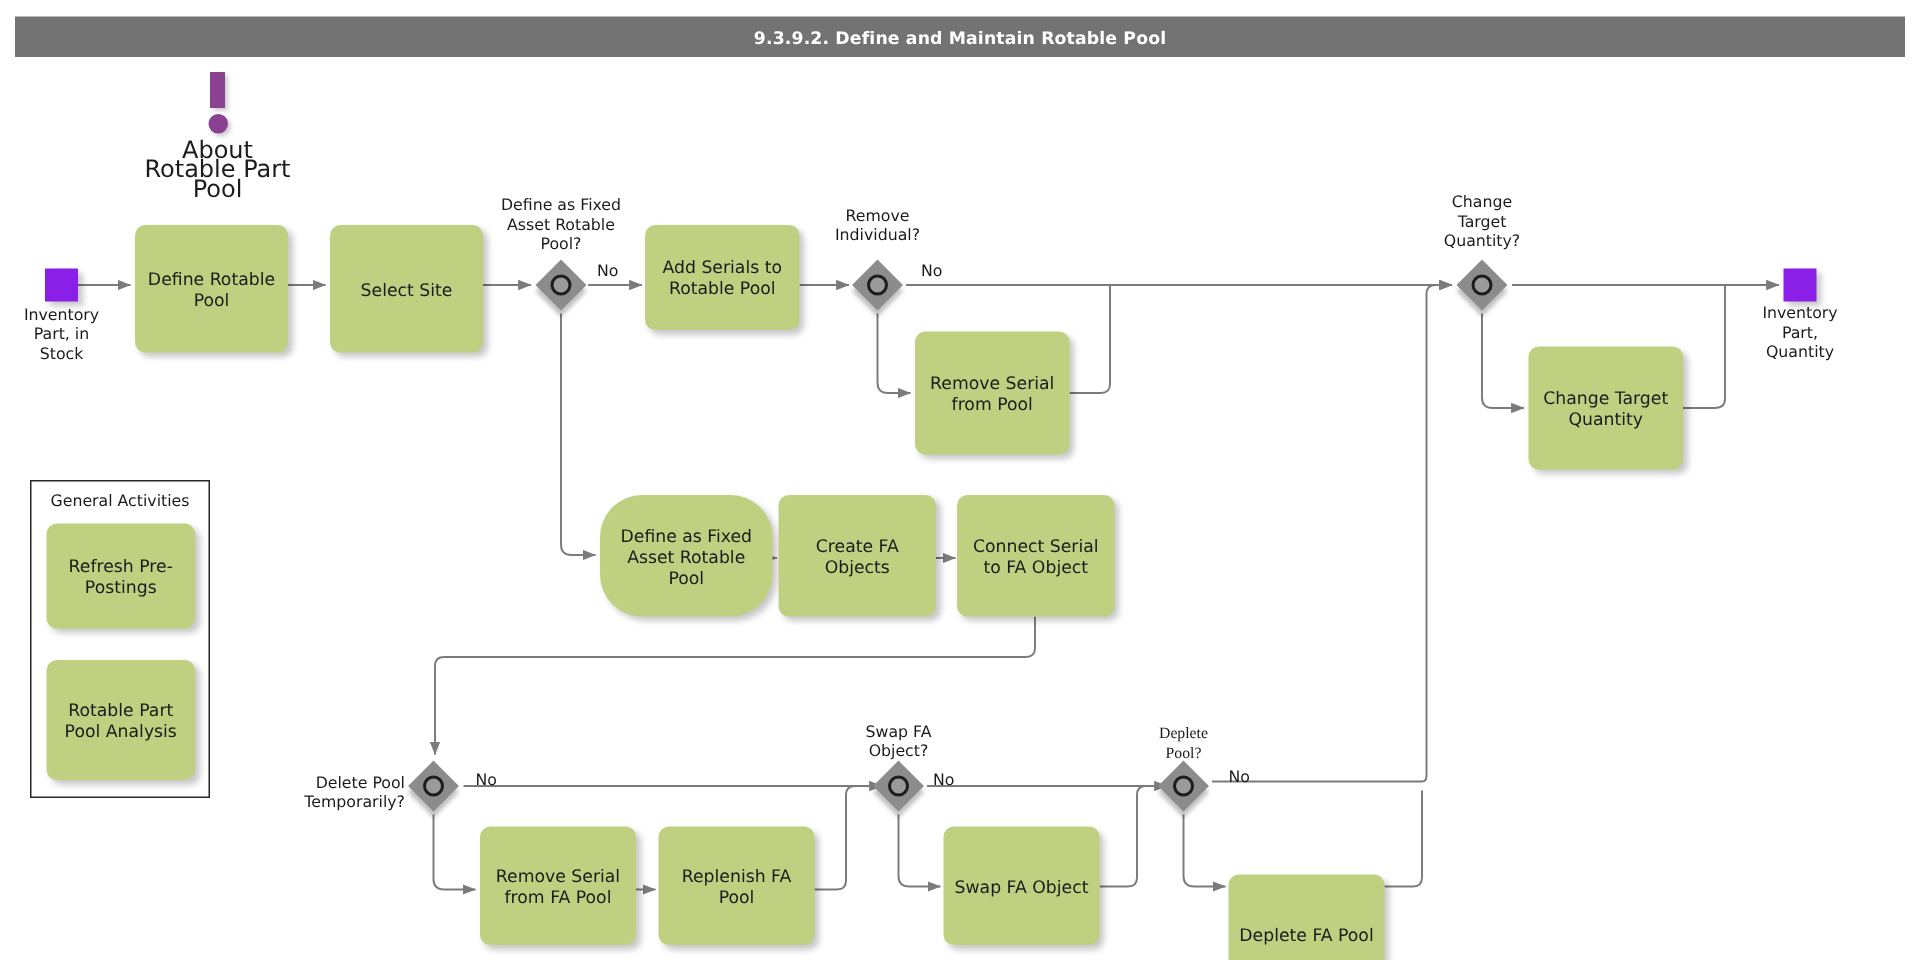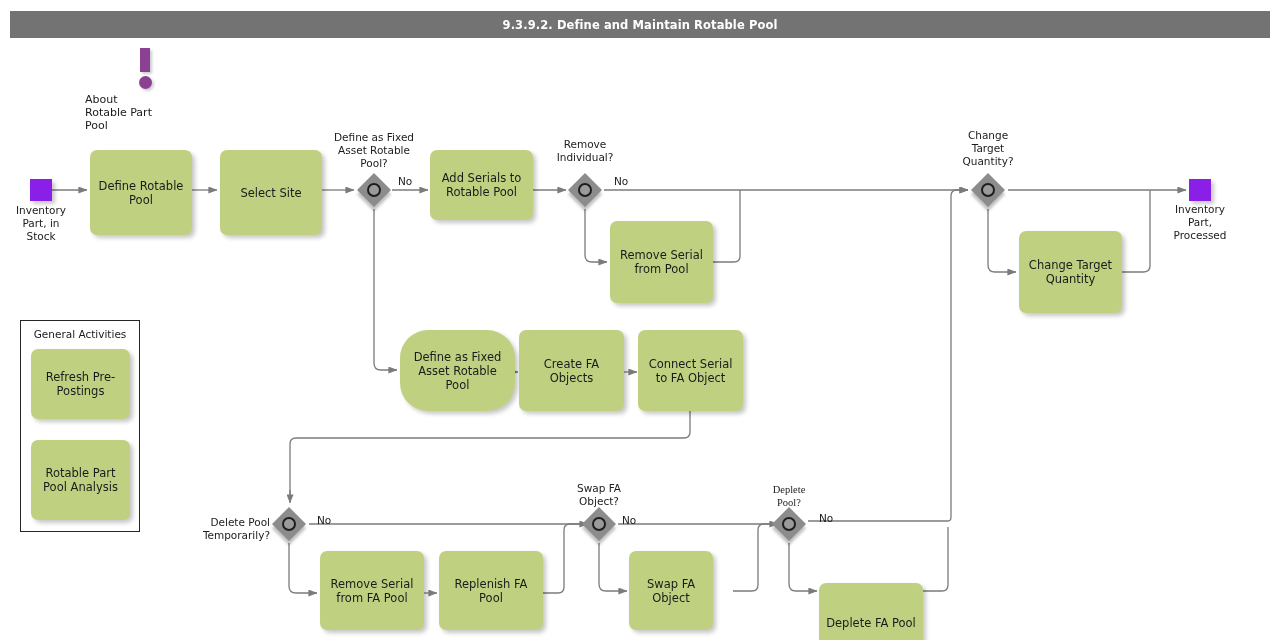--- a/index.html
+++ b/index.html
@@ -91,21 +91,21 @@
     background:#8a4191;
     box-shadow:2px 2px 3px rgba(0,0,0,.2);
   }
   .note-icon .dot{
     position:absolute;left:11px;top:28px;width:13px;height:13px;
     border-radius:50%;background:#8a4191;
     box-shadow:2px 2px 3px rgba(0,0,0,.2);
   }
   .note-label{
     position:absolute;
-    font-size:11px;line-height:13px;color:#1b1b1b;
+    font-size:16px;line-height:13px;text-align:center;color:#1b1b1b;
     width:120px;
   }
 
   
   .group-box{
     position:absolute;
     border:1.4px solid #262626;
     background:#ffffff;
     box-sizing:border-box;
   }
@@ -218,21 +218,21 @@
   <div class="task" style="left:400px;top:330px;width:115px;height:81px;border-radius:28px;">Define as Fixed Asset Rotable Pool</div>
 
   <div class="task" style="left:519px;top:330px;width:105px;height:81px;">Create FA Objects</div>
 
   <div class="task" style="left:638px;top:330px;width:105px;height:81px;">Connect Serial to FA Object</div>
 
   <div class="task" style="left:320px;top:551px;width:104px;height:79px;">Remove Serial from FA Pool</div>
 
   <div class="task" style="left:439px;top:551px;width:104px;height:79px;">Replenish FA Pool</div>
 
-  <div class="task" style="left:629px;top:551px;width:84px;height:79px;">Swap FA Object</div>
+  <div class="task" style="left:629px;top:551px;width:104px;height:79px;">Swap FA Object</div>
 
   <div class="task" style="left:819px;top:551px;width:104px;height:79px;margin-top:32px;">Deplete FA Pool</div>
 
   <div class="gateway" style="left:357px;top:173px;">
     <div class="dia"></div>
     <div class="ring"></div>
   </div>
   <div class="gw-label" style="left:314px;top:131px;">
     <div>Define as Fixed</div>
     <div>Asset Rotable</div>
@@ -287,21 +287,21 @@
   <div class="gw-label" style="left:729px;top:483px;font-family:Liberation Serif, serif;">
     <div>Deplete</div>
     <div>Pool?</div>
   </div>
   <div class="edge-label" style="left:819px;top:512px;">No</div>
 
   <div class="event" style="left:1189px;top:179px;"></div>
   <div class="event-label" style="left:1155px;top:203px;">
     <div>Inventory</div>
     <div>Part,</div>
-    <div>Processed</div>
+    <div>Quantity</div>
   </div>
 
   <div class="group-box" style="left:20px;top:320px;width:120px;height:212px;"></div>
   <div class="group-title" style="left:10px;top:328px;">General Activities</div>
   <div class="task" style="left:31px;top:349px;width:99px;height:70px;">Refresh Pre-Postings</div>
   <div class="task" style="left:31px;top:440px;width:99px;height:80px;">Rotable Part Pool Analysis</div>
 
 </div>
 
 </body></html>

